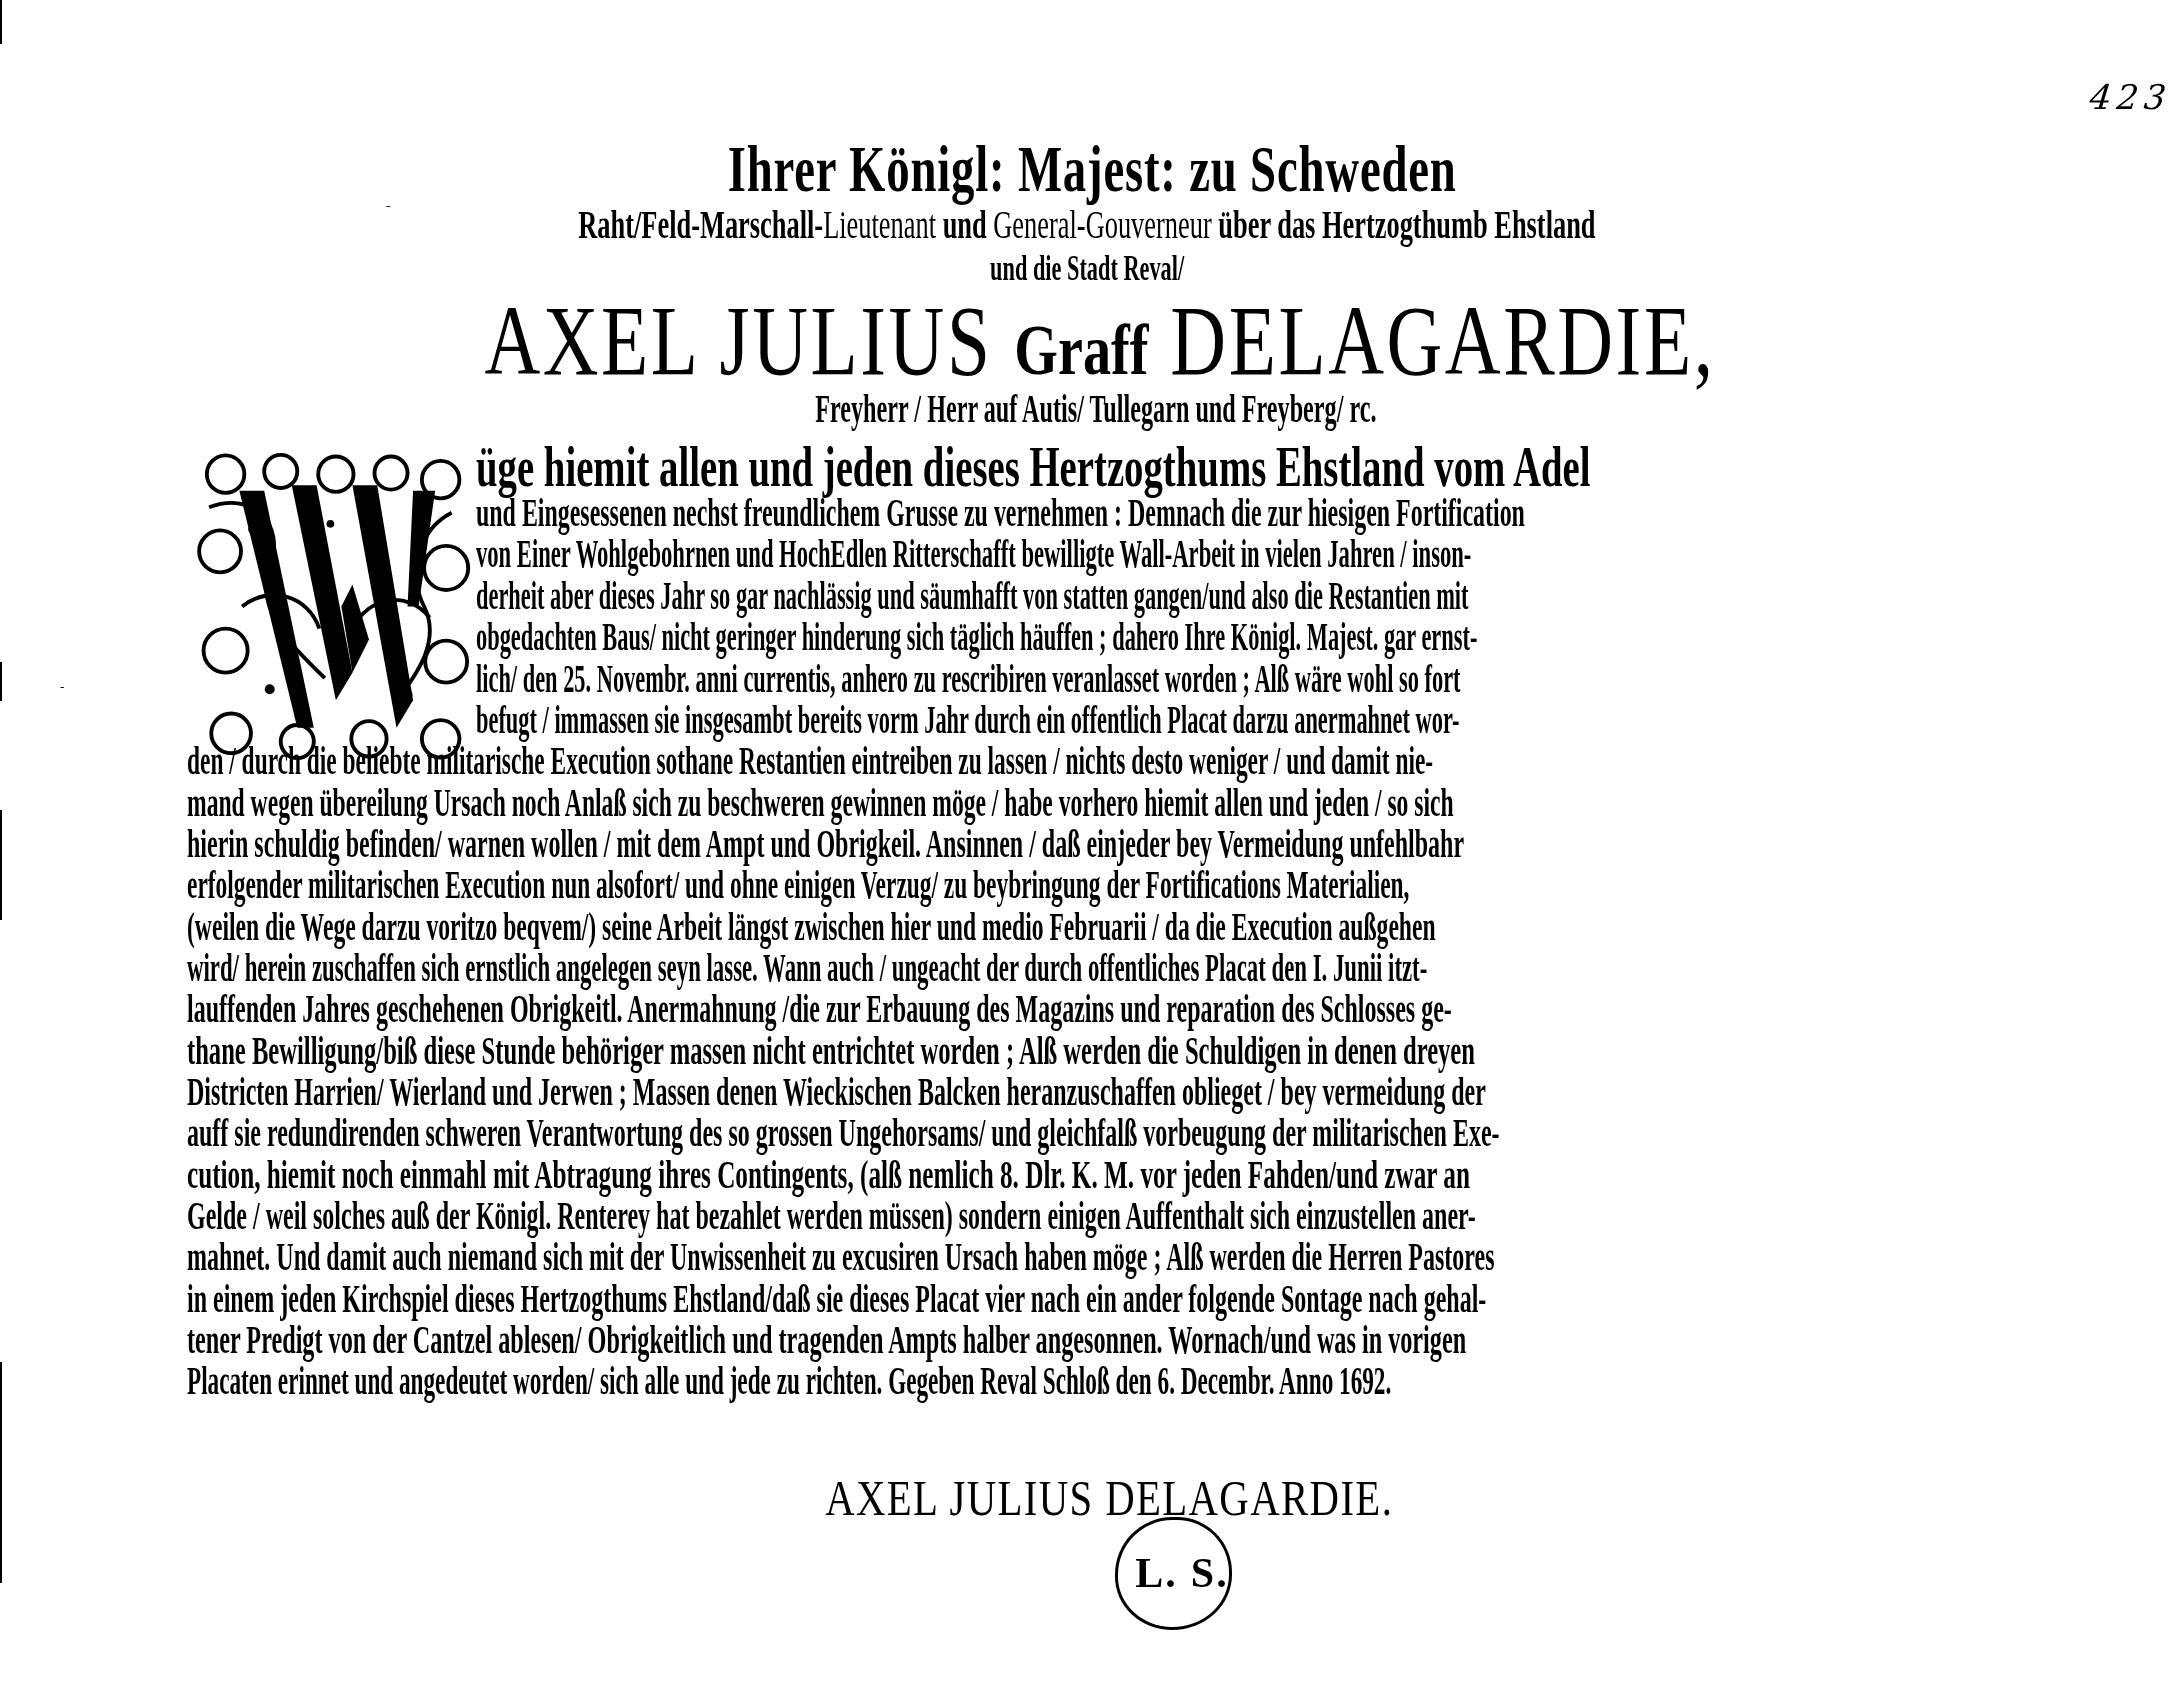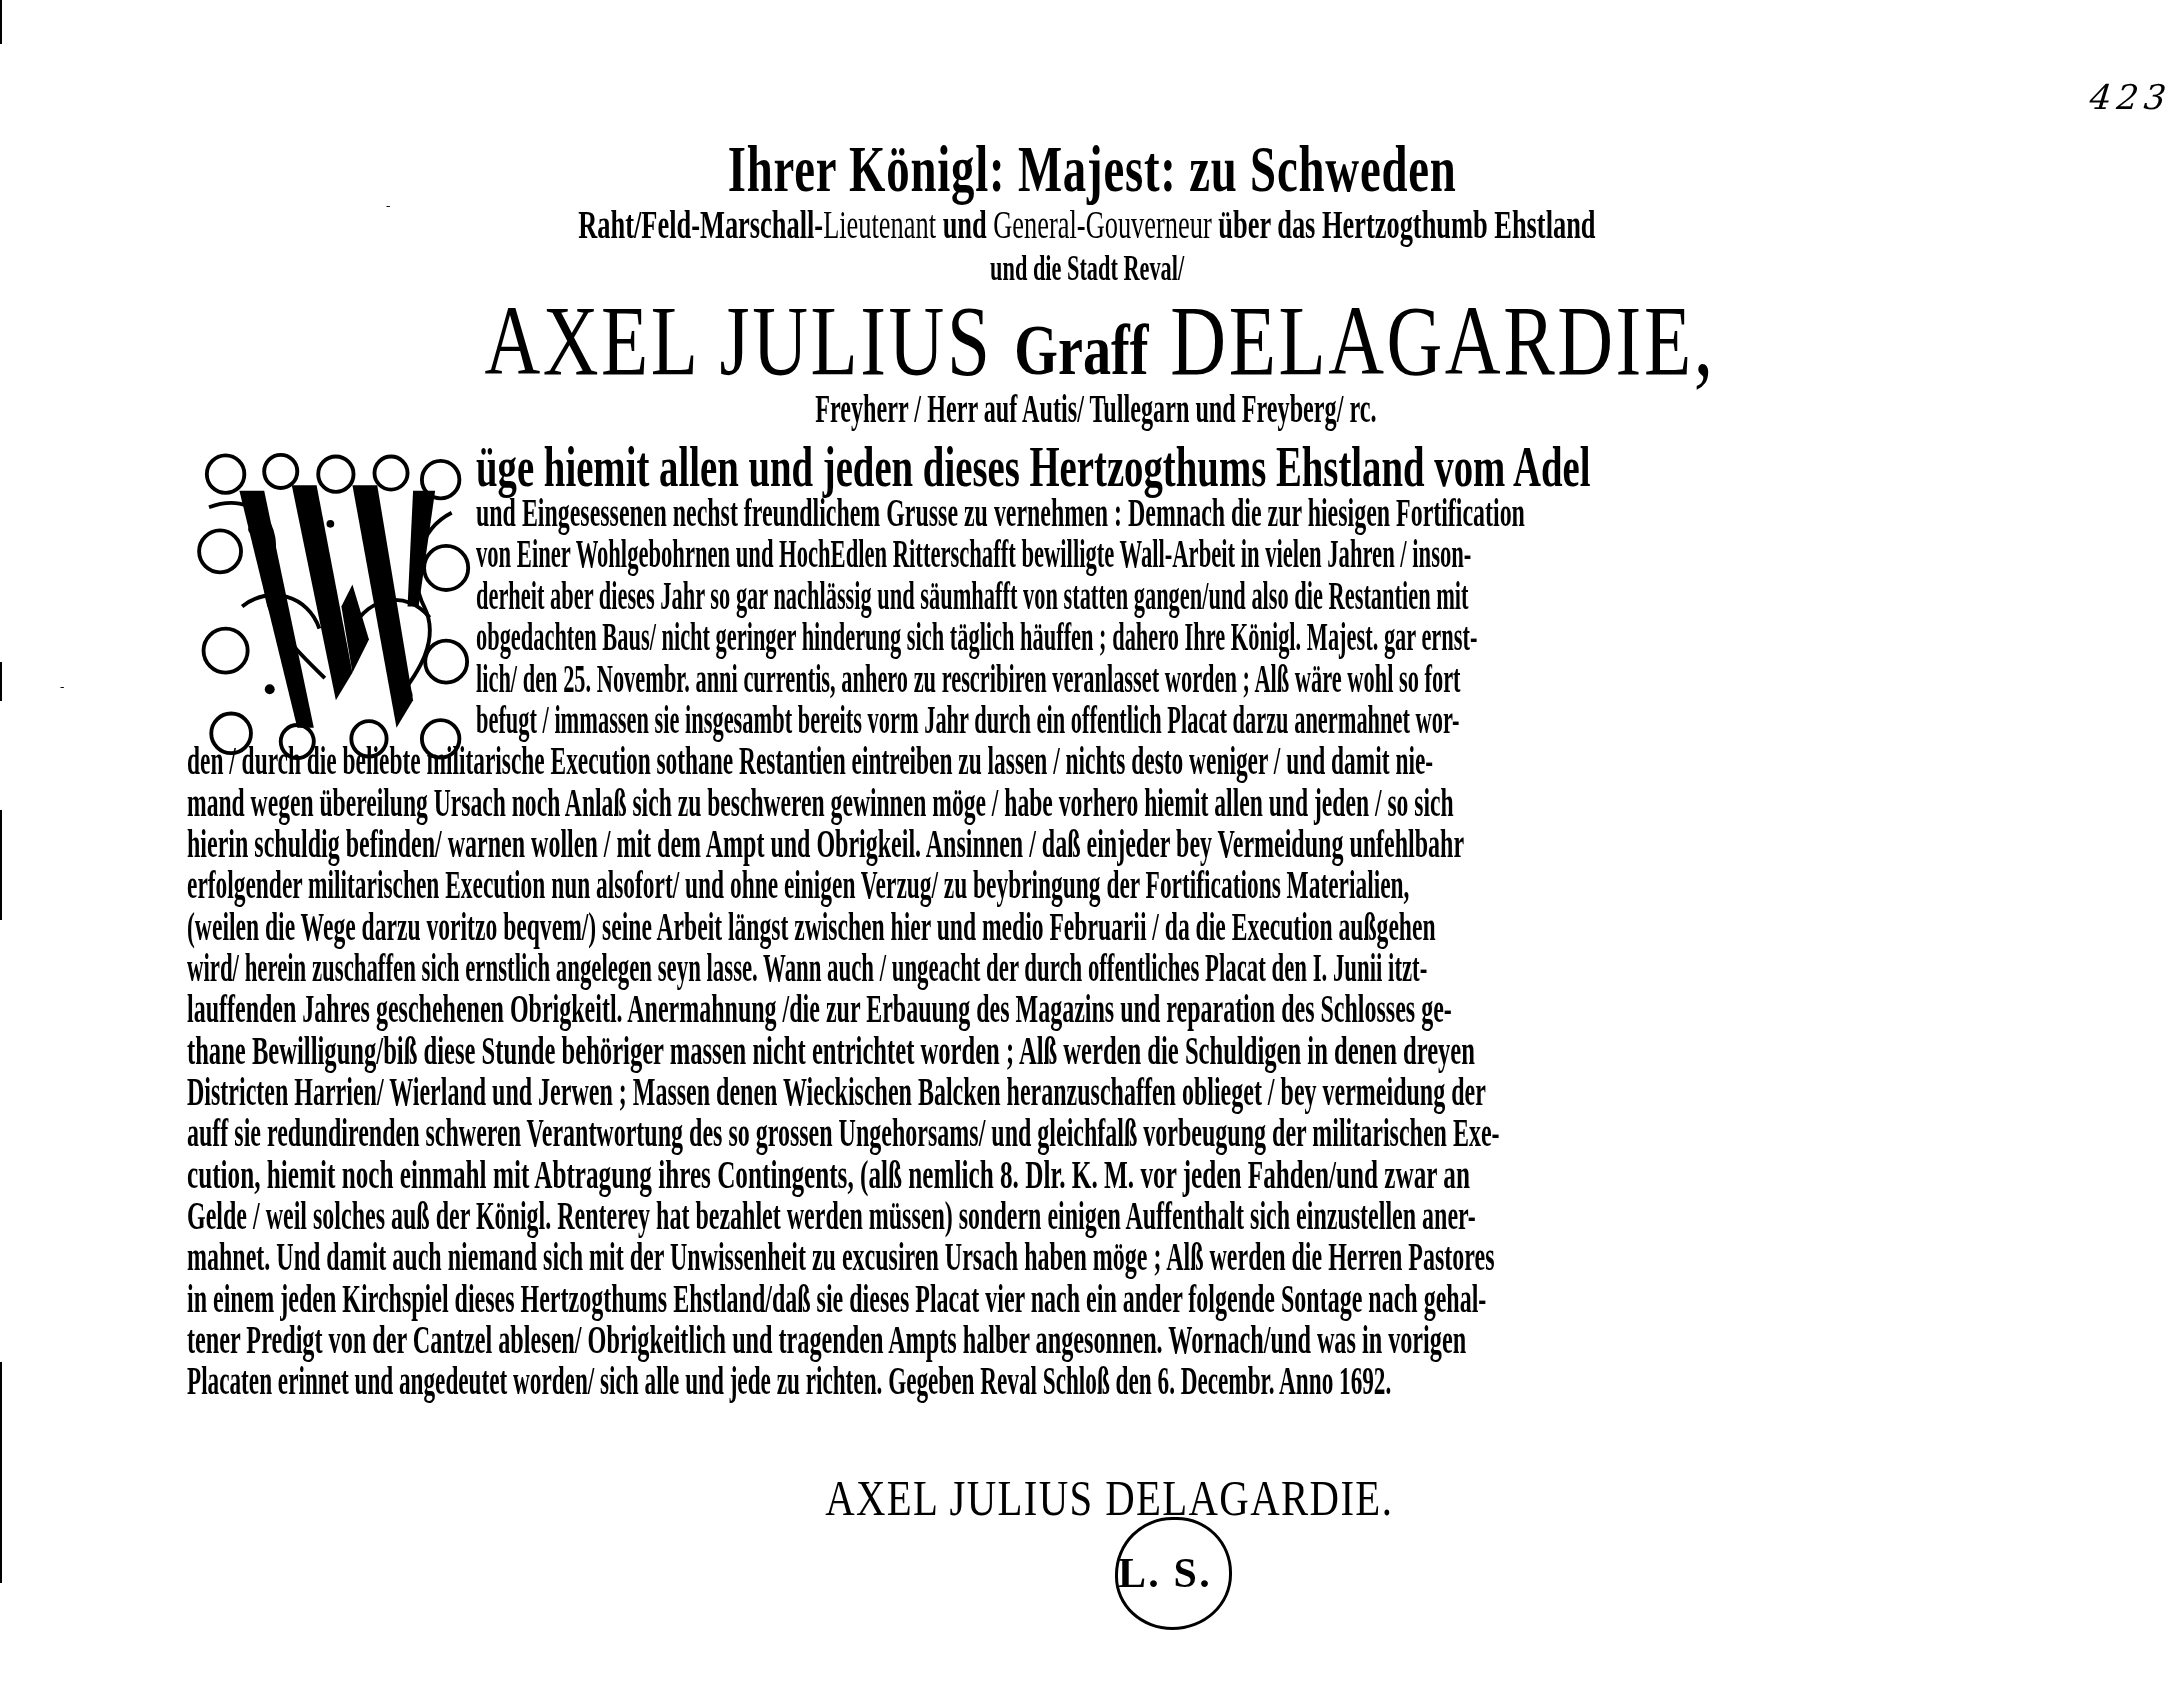--- a/index.html
+++ b/index.html
@@ -110,21 +110,21 @@
       position: absolute;
       left: 1115px; top: 1517px;
       width: 117px; height: 113px;
       border: 3.3px solid #000;
       border-radius: 50% 48% 52% 50% / 52% 50% 50% 48%;
       box-sizing: border-box;
     }
     .seal-text {
       position: absolute;
       left: 0; right: 0; top: 29px;
-      text-align: left;
+      text-align: right;
       font-size: 42px; font-weight: bold;
       letter-spacing: 2.2px;
     }
   </style>
 </head>
 <body>
 
 <div class="page">
 
   <div class="edge-line" style="top:0; height:44px;"></div>

